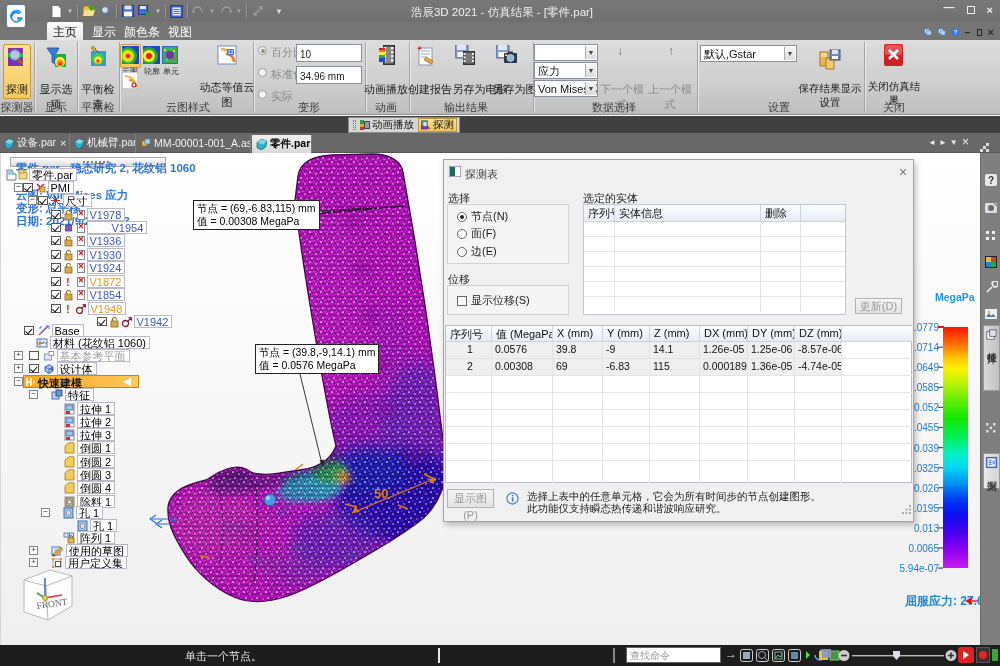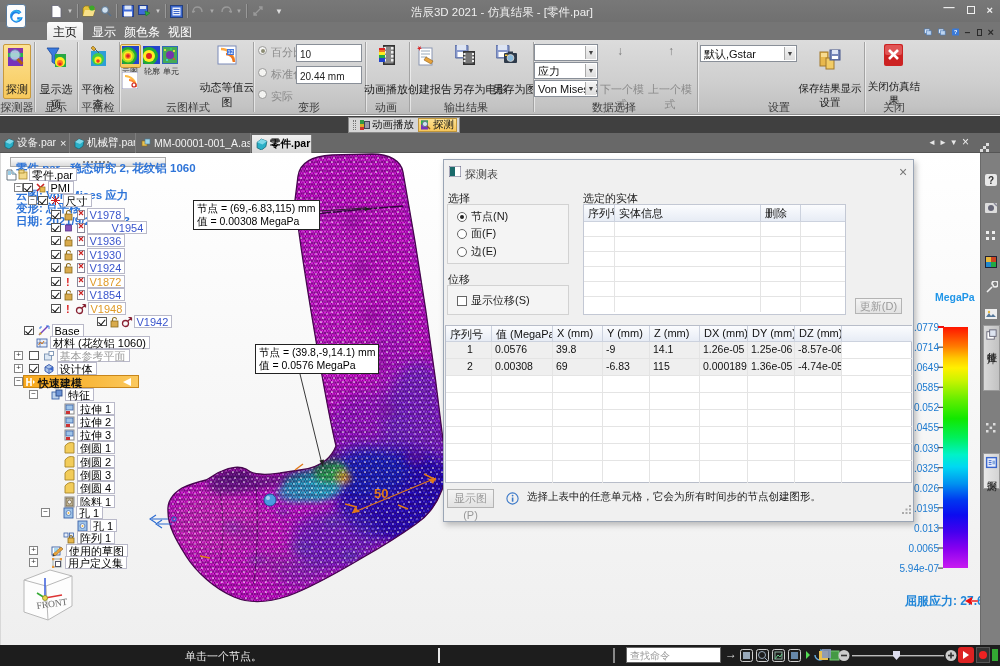--- a/index.html
+++ b/index.html
@@ -264,21 +264,21 @@
   <div class="glabel" style="left:160px;width:56px;">云图样式</div>
   <div class="rsep" style="left:253px;"></div>
 
   <div class="radio on" style="left:258px;top:6px;"></div>
   <div class="rbtext gray" style="left:271px;top:5px;">百分比</div>
   <div class="radio" style="left:258px;top:28px;"></div>
   <div class="rbtext gray" style="left:271px;top:27px;">标准化</div>
   <div class="radio" style="left:258px;top:50px;"></div>
   <div class="rbtext gray" style="left:271px;top:49px;">实际</div>
   <div class="ribbon-input" style="left:296px;top:4px;width:66px;height:18px;">10</div>
-  <div class="ribbon-input" style="left:296px;top:26px;width:66px;height:18px;">20.44 mm</div>
+  <div class="ribbon-input" style="left:296px;top:26px;width:66px;height:18px;">34.96 mm</div>
   <div class="glabel" style="left:281px;width:56px;">变形</div>
   <div class="rsep" style="left:365px;"></div>
 
   <svg class="abs" style="left:379px;top:5px;" width="16" height="20" viewBox="0 0 16 20">
       <rect x="4" y="0" width="12" height="20" fill="#333"></rect>
       <rect x="5.5" y="1.5" width="9" height="17" fill="#888"></rect>
       <rect x="4.5" y="2" width="2.5" height="2.5" fill="#eee"></rect>
       <rect x="4.5" y="6" width="2.5" height="2.5" fill="#eee"></rect>
       <rect x="4.5" y="10" width="2.5" height="2.5" fill="#eee"></rect>
       <rect x="4.5" y="14" width="2.5" height="2.5" fill="#eee"></rect>
@@ -1065,20 +1065,21 @@
       <div class="dtd" style="left:349px;top:135px;width:47px;height:22px;border-bottom:none;"></div>
       <div class="dtd" style="left:396px;top:135px;width:70px;height:22px;border-right:none;border-bottom:none;"></div>
   </div>
   <div class="btn-dis" style="left:3px;top:329px;width:47px;height:19px;line-height:17px;">显示图(P)</div>
   <svg class="abs" style="left:62px;top:332px;" width="13" height="13" viewBox="0 0 13 13">
       <circle cx="6.5" cy="6.5" r="5.6" fill="none" stroke="#3a78c8" stroke-width="1.1"></circle>
       <rect x="5.8" y="5.5" width="1.6" height="4.2" fill="#3a78c8"></rect>
       <circle cx="6.6" cy="3.6" r="0.9" fill="#3a78c8"></circle>
     </svg>
   <div class="lbl" style="left:83px;top:330px;font-size:10.5px;">选择上表中的任意单元格，它会为所有时间步的节点创建图形。</div>
+  <div class="lbl" style="left:83px;top:342px;font-size:10.5px;">此功能仅支持瞬态热传递和谐波响应研究。</div>
   <svg class="abs" style="left:458px;top:345px;" width="10" height="9" viewBox="0 0 10 9">
       <g fill="#aaa">
         <rect x="7" y="0" width="2" height="2"></rect>
         <rect x="7" y="3.5" width="2" height="2"></rect>
         <rect x="7" y="7" width="2" height="2"></rect>
         <rect x="3.5" y="3.5" width="2" height="2"></rect>
         <rect x="3.5" y="7" width="2" height="2"></rect>
         <rect x="0" y="7" width="2" height="2"></rect>
       </g>
     </svg>

